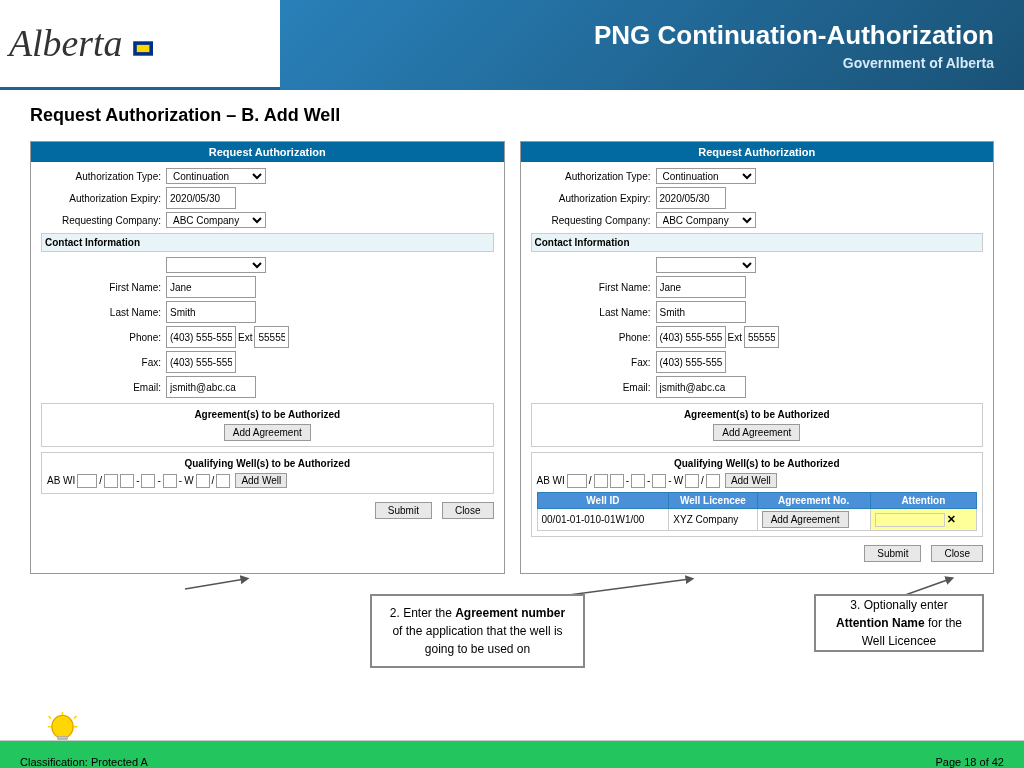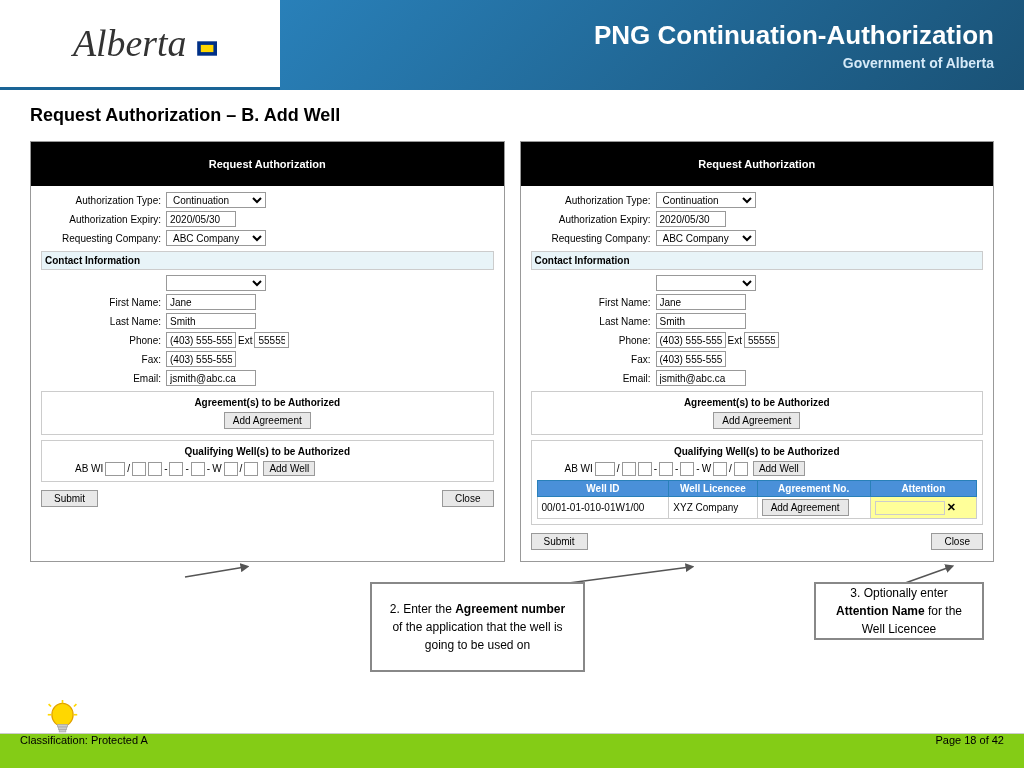--- a/index.html
+++ b/index.html
@@ -1,66 +1,66 @@
 <!DOCTYPE html>
 <html><head>
   <meta charset="utf-8">
   <style>
     * { box-sizing: border-box; margin: 0; padding: 0; }
     body { font-family: Arial, sans-serif; background: #fff; width: 1024px; height: 768px; overflow: hidden; font-size: 12px; }
 
     
     .header { display: flex; align-items: stretch; height: 90px; }
-    .header-logo { background: #fff; width: 280px; display: flex; align-items: center; justify-content: center; border-bottom: 3px solid #1a6496; padding-left: 27px; }
+    .header-logo { background: #fff; width: 280px; display: flex; align-items: center; border-bottom: 3px solid #1a6496; }
     .header-logo svg { width: 180px; height: 70px; }
     .header-title-area { flex: 1; background: linear-gradient(135deg, #2980b9 0%, #1a5276 100%); display: flex; flex-direction: column; justify-content: center; align-items: flex-end; padding-right: 30px; }
     .header-title { color: #fff; font-size: 26px; font-weight: bold; }
     .header-subtitle { color: #d6eaf8; font-size: 14px; font-weight: bold; margin-top: 4px; }
 
     
     .main { padding: 15px 30px; }
     .page-heading { font-size: 18px; font-weight: bold; margin-bottom: 15px; }
 
     
     .panels { display: flex; gap: 15px; position: relative; }
     .panel { flex: 1; border: 1px solid #999; font-size: 10px; }
-    .panel-header { background: #000000; color: #fff; text-align: center; font-weight: bold; padding: 16px; font-size: 11px; }
+    .panel-header { background: #0369a1; color: #fff; text-align: center; font-weight: bold; padding: 4px; font-size: 11px; }
 
     
     .form-body { padding: 6px 10px; }
     .form-row { display: flex; align-items: center; margin-bottom: 3px; }
     .form-label { text-align: right; width: 120px; margin-right: 5px; font-size: 10px; }
-    .form-input { border: 1px solid #999; padding: 1px 3px; font-size: 10px; height: 16px; }
+    .form-input { border: 1px solid #999; padding: 10px 3px; font-size: 10px; height: 16px; }
     .form-select { border: 1px solid #999; padding: 1px 2px; font-size: 10px; height: 16px; background: #fff; }
 
     .section-header { background: #e8f4f8; border: 1px solid #ccc; text-align: left; font-weight: bold; font-size: 10px; padding: 3px; margin: 5px 0; }
 
     .agreement-section { border: 1px solid #ccc; margin: 5px 0; padding: 5px; text-align: center; }
     .agreement-btn { background: #e8e8e8; border: 1px solid #999; padding: 2px 8px; font-size: 10px; cursor: pointer; }
 
     .well-section { border: 1px solid #ccc; margin: 5px 0; padding: 5px; }
     .well-title { text-align: center; font-weight: bold; font-size: 10px; margin-bottom: 4px; }
-    .well-row { display: flex; align-items: center; gap: 2px; margin-left: 28px; }
+    .well-row { display: flex; align-items: center; gap: 2px; }
     .well-label { font-size: 10px; }
     .well-input-small { border: 1px solid #999; width: 20px; height: 14px; font-size: 9px; text-align: center; }
     .well-input-med { border: 1px solid #999; width: 14px; height: 14px; font-size: 9px; text-align: center; }
     .well-slash { font-size: 10px; }
     .well-add-btn { background: #e8e8e8; border: 1px solid #999; padding: 1px 5px; font-size: 10px; cursor: pointer; margin-left: 3px; }
 
     
     .well-table { width: 100%; border-collapse: collapse; margin-top: 4px; font-size: 10px; }
     .well-table th { background: #4a90d9; color: #fff; text-align: center; padding: 2px 4px; border: 1px solid #2980b9; font-size: 10px; }
     .well-table td { border: 1px solid #ccc; padding: 2px 4px; }
     .well-table td.attention-cell { background: #ffff99; }
 
-    .bottom-buttons { display: flex; justify-content: space-between; gap: 0; margin-top: 8px; padding-bottom: 5px; }
+    .bottom-buttons { display: flex; justify-content: flex-end; gap: 10px; margin-top: 8px; padding-bottom: 5px; }
     .bottom-btn { background: #e8e8e8; border: 1px solid #999; padding: 2px 12px; font-size: 10px; cursor: pointer; }
 
     
-    .footer { position: absolute; bottom: 0; left: 0; right: 0; height: 35px; background: #84cc16; border-top: 1px solid #ccc; display: flex; align-items: flex-start; justify-content: space-between; padding: 0 20px; font-size: 11px; }
+    .footer { position: absolute; bottom: 0; left: 0; right: 0; height: 28px; background: #22c55e; border-top: 1px solid #ccc; display: flex; align-items: flex-end; justify-content: space-between; padding: 0 20px; font-size: 11px; }
 
     
     .note-area { display: flex; align-items: flex-start; gap: 10px; padding: 8px 15px; font-size: 11px; }
   </style>
 </head>
 <body>
 
 <div class="header">
   <div class="header-logo">
 
@@ -295,21 +295,21 @@
         <marker id="arrow2" markerWidth="6" markerHeight="6" refX="3" refY="3" orient="auto">
           <path d="M0,0 L0,6 L6,3 z" fill="#555"></path>
         </marker>
         <marker id="arrow3" markerWidth="6" markerHeight="6" refX="3" refY="3" orient="auto">
           <path d="M0,0 L0,6 L6,3 z" fill="#555"></path>
         </marker>
       </defs>
     </svg>
 
 
-    <div style="position:absolute;left:340px;top:20px;background:#fff;border:2px solid #888;padding:16px 12px;font-size:12px;line-height:1.5;width:215px;text-align:center;">
+    <div style="position:absolute;left:340px;top:20px;background:#fff;border:2px solid #888;padding:8px 12px;font-size:12px;line-height:1.5;width:215px;text-align:center;">
       <span>2. Enter the <b>Agreement number</b> of the application that the well is going to be used on</span>
     </div>
 
     <div style="position:absolute;right:10px;top:20px;background:#fff;border:2px solid #888;padding:0 12px;font-size:12px;line-height:1.5;width:170px;text-align:center;">
       <span>3. Optionally enter <b>Attention Name</b> for the Well Licencee</span>
     </div>
   </div>
 
   <div class="note-area">
 

